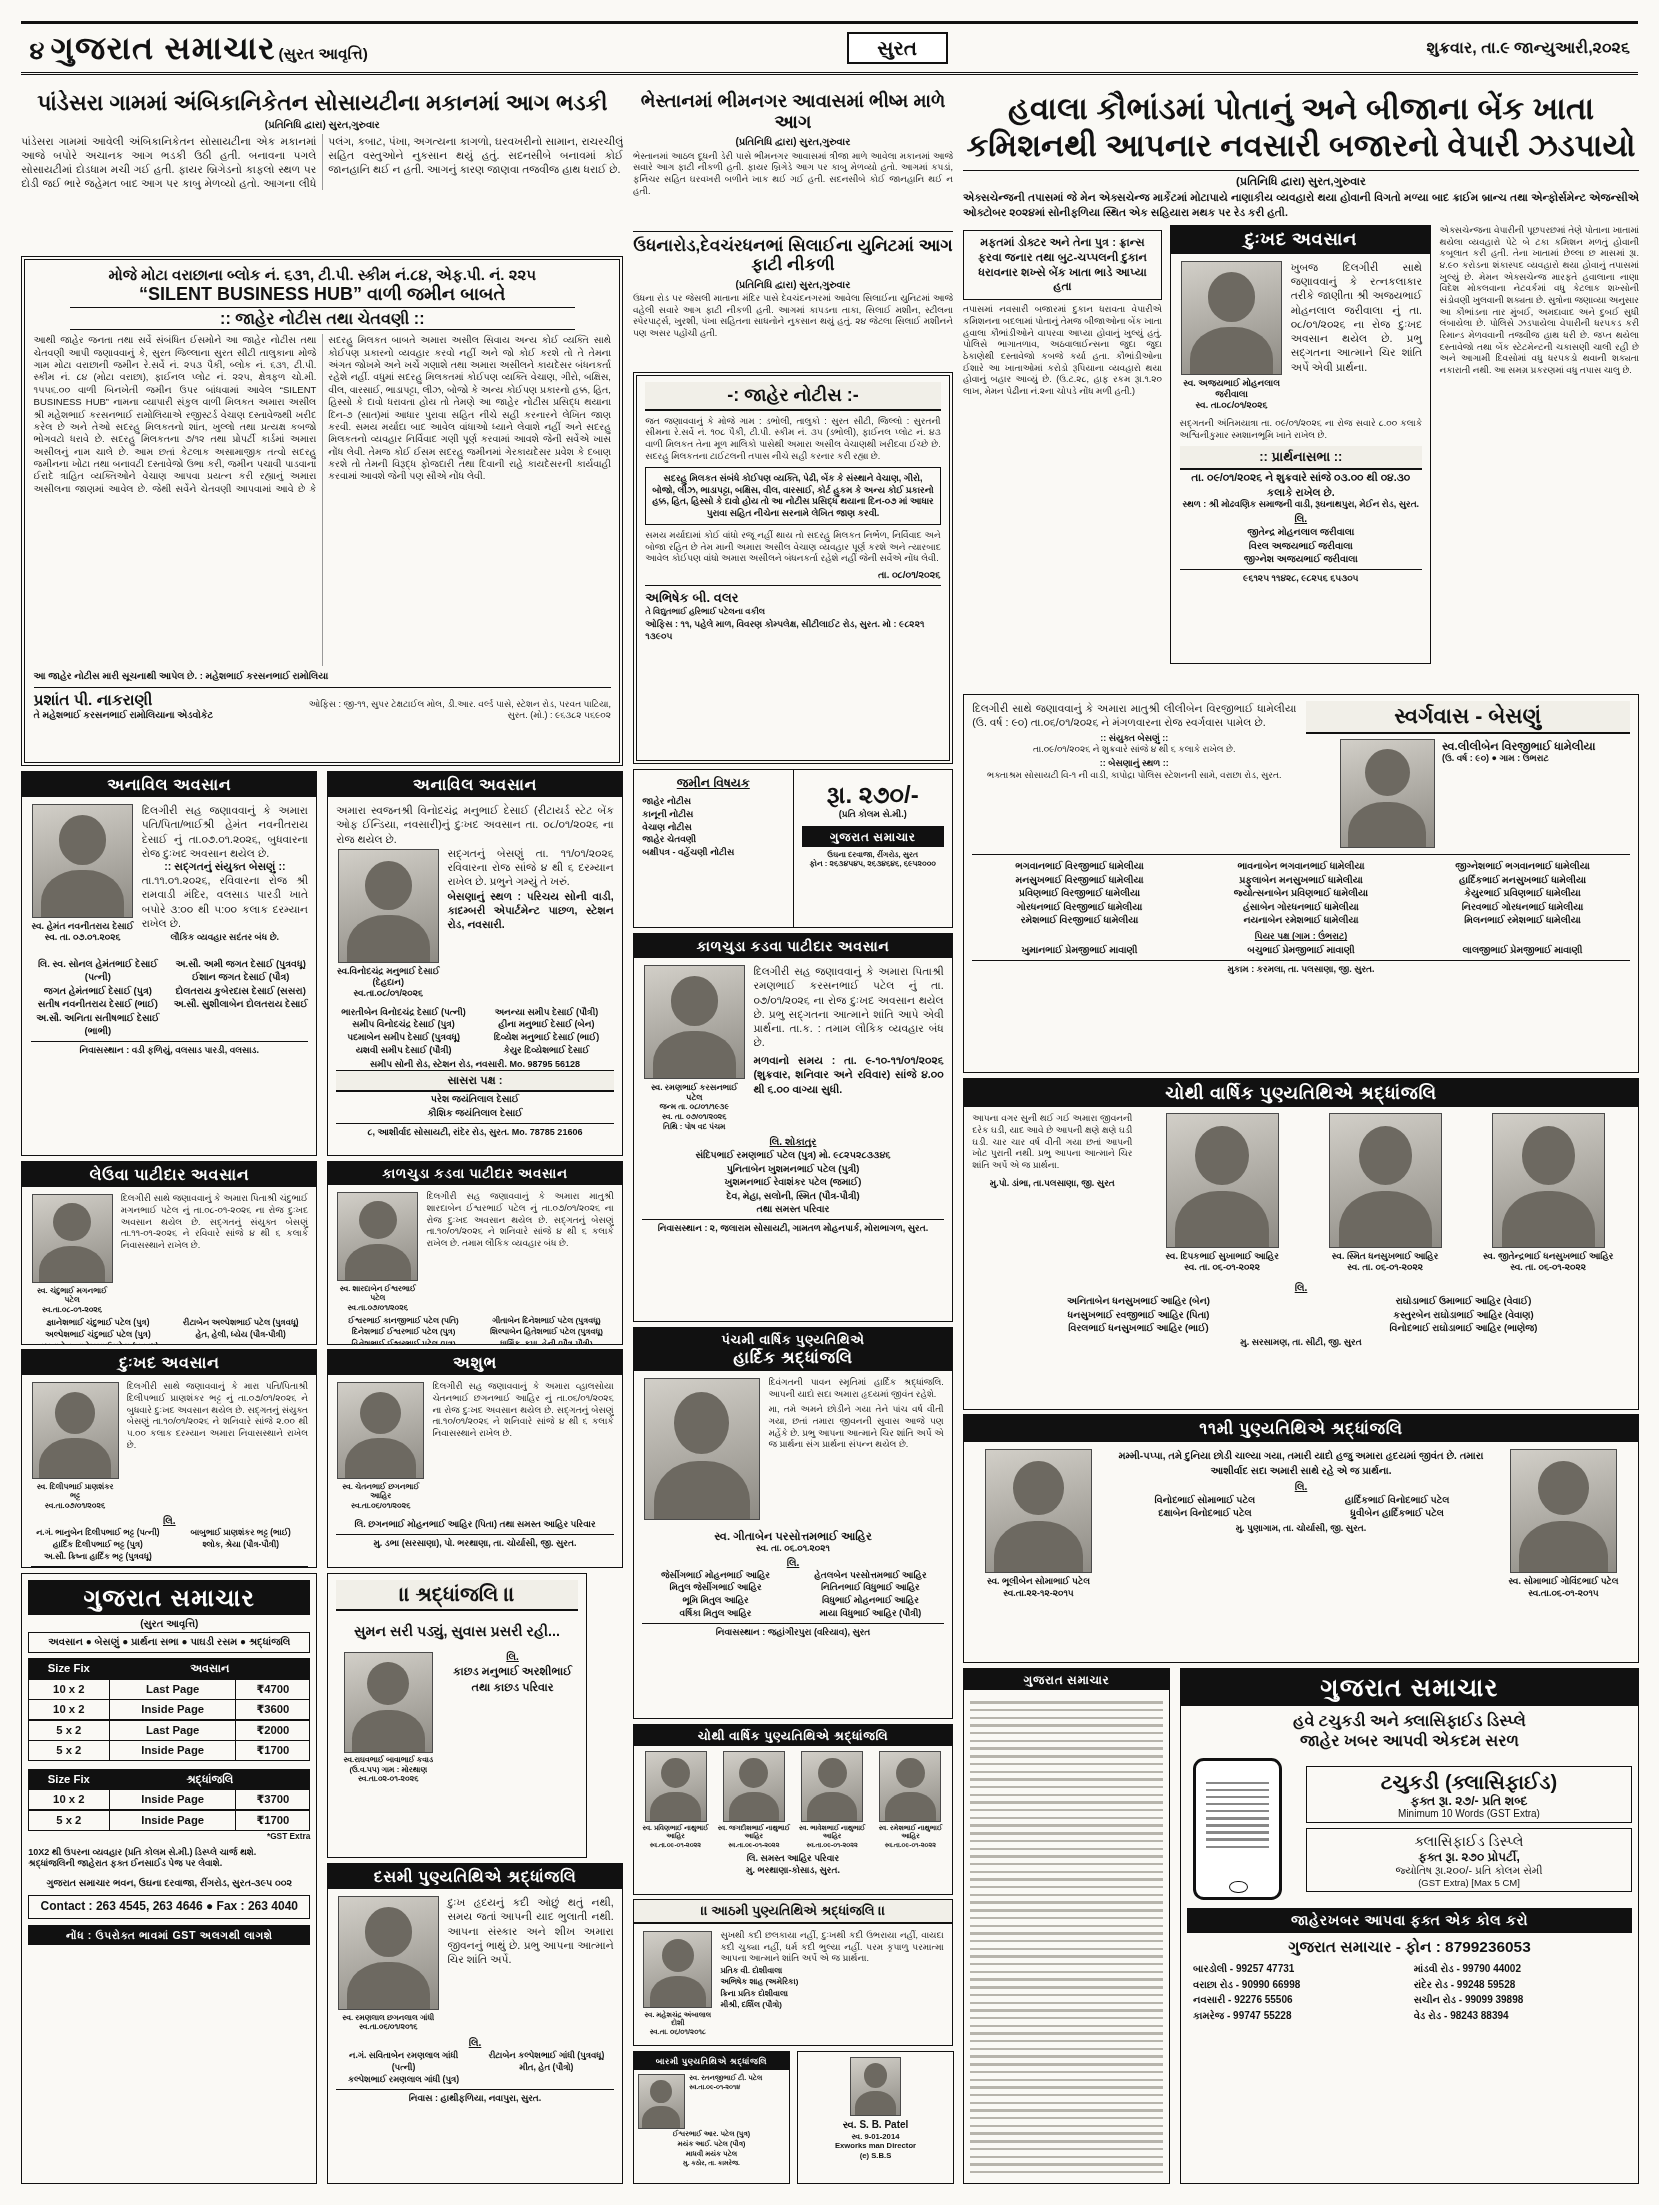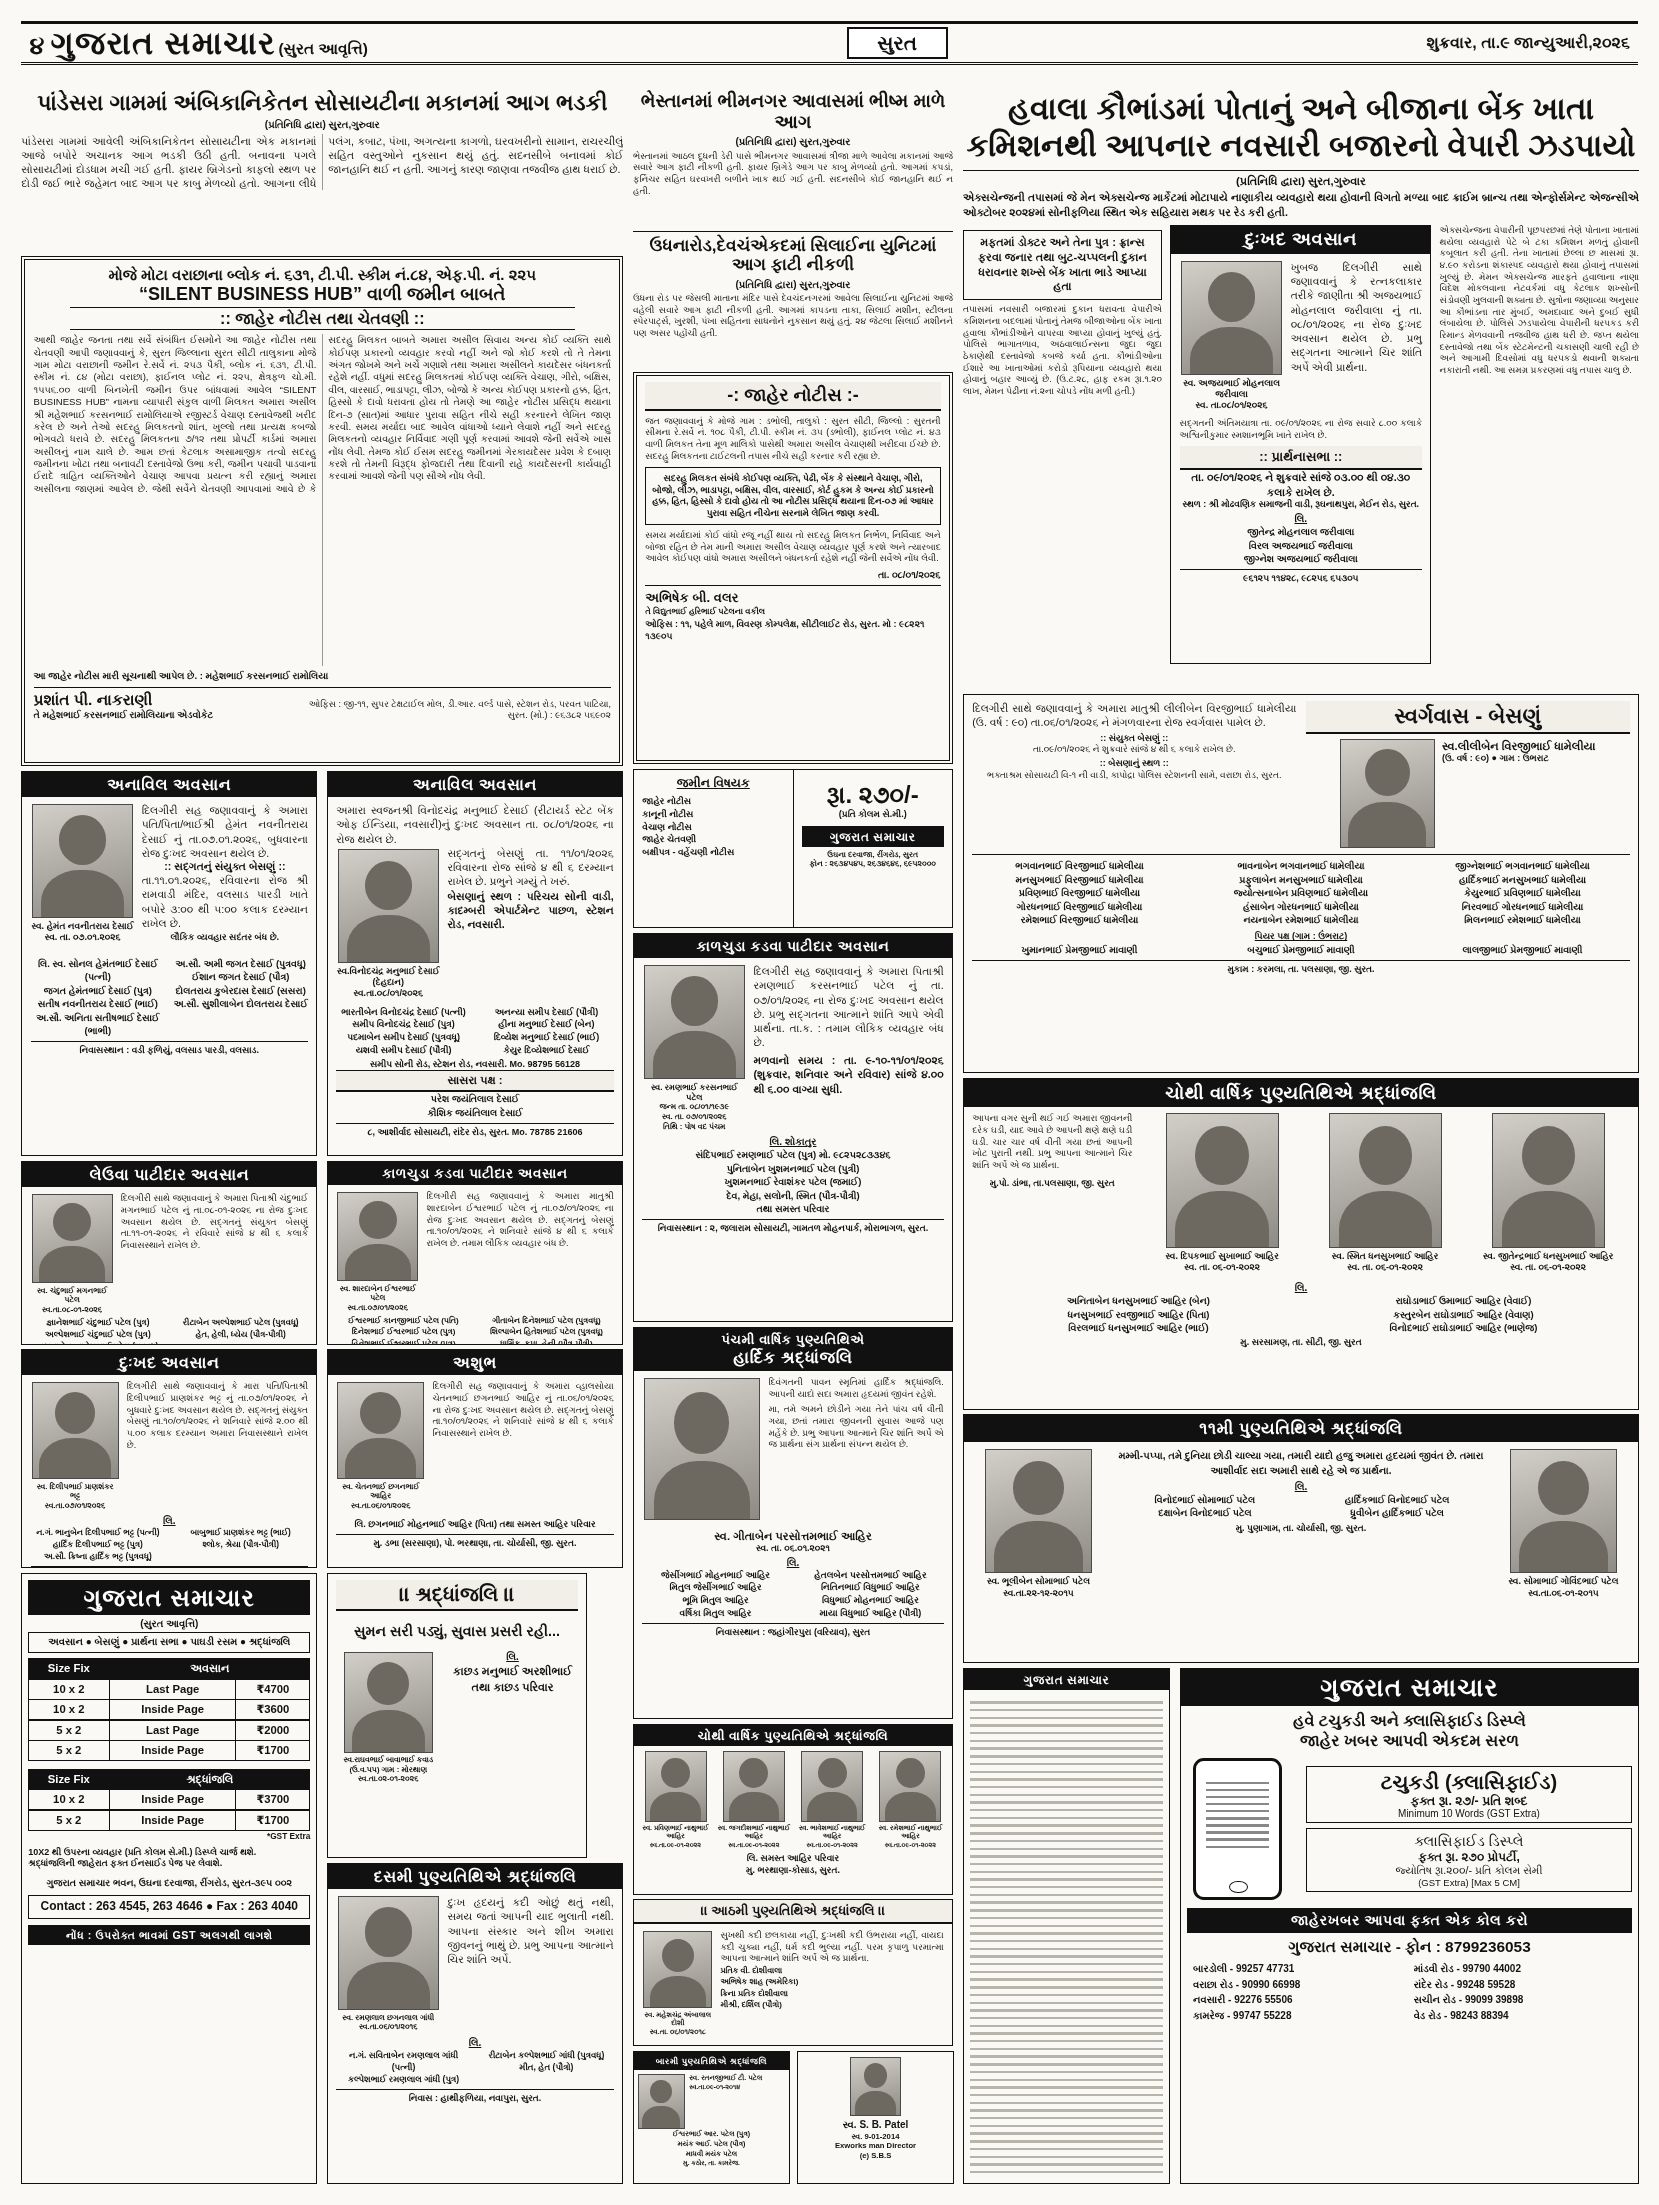--- a/index.html
+++ b/index.html
@@ -46,21 +46,21 @@
 .phonegfx::after{content:"";position:absolute;left:40%;bottom:3.6px;width:20%;height:10.7px;border:1.8px solid #111;border-radius:50%}
 .pr-box{border:1.8px solid #111;margin:4.7px 6px;padding:3.6px;text-align:center}
 .agents div{font-size:10px;font-weight:bold;line-height:1.55}
 .cl{clear:both}
 </style>
 </head>
 <body>
 
 <div id="page">
 
-<header class="blk" style="left:21.3px;top:21.3px;width:1617px;height:44px">
+<header class="blk" style="left:21.3px;top:21.3px;width:1617px;height:54px">
  <div class="mh">
   <div><span class="mh-num">૪</span><span class="mh-brand">ગુજરાત સમાચાર</span> <span class="mh-ed">(સુરત આવૃત્તિ)</span></div>
   <div class="mh-city">સુરત</div>
   <div class="mh-date">શુક્રવાર, તા.૯ જાન્યુઆરી,૨૦૨૬</div>
  </div>
 </header>
 
 <section class="blk" style="left:21.3px;top:90px;width:602px;height:161px">
  <div class="news-head">પાંડેસરા ગામમાં અંબિકાનિકેતન સોસાયટીના મકાનમાં આગ ભડકી</div>
  <div class="byline">(પ્રતિનિધિ દ્વારા) સુરત,ગુરુવાર</div>
@@ -317,21 +317,21 @@
  </div>
 </section>
 
 <section class="blk" style="left:633px;top:90px;width:320px;height:136px">
  <div class="news-head" style="font-size:18.4px">ભેસ્તાનમાં ભીમનગર આવાસમાં ભીષ્મ માળે આગ</div>
  <div class="byline">(પ્રતિનિધિ દ્વારા) સુરત,ગુરુવાર</div>
  <div class="b sm">ભેસ્તાનમાં આઠલ દૂધની ડેરી પાસે ભીમનગર આવાસમાં ત્રીજા માળે આવેલા મકાનમાં આજે સવારે આગ ફાટી નીકળી હતી. ફાયર બ્રિગેડે આગ પર કાબુ મેળવ્યો હતો. આગમાં કપડાં, ફર્નિચર સહિત ઘરવખરી બળીને ખાક થઈ ગઈ હતી. સદનસીબે કોઈ જાનહાનિ થઈ ન હતી.</div>
 </section>
 
 <section class="blk" style="left:633px;top:231px;width:320px;height:136px;border-top:1.2px solid #111">
- <div class="news-head" style="font-size:17px;margin-top:3.6px">ઉધનારોડ,દેવચંએકદમાં સિલાઈના યુનિટમાં આગ ફાટી નીકળી</div>
+ <div class="news-head" style="font-size:17px;margin-top:3.6px">ઉધનારોડ,દેવચંરધનભાં સિલાઈના યુનિટમાં આગ ફાટી નીકળી</div>
  <div class="byline">(પ્રતિનિધિ દ્વારા) સુરત,ગુરુવાર</div>
  <div class="b sm">ઉધના રોડ પર જેસલી માતાના મંદિર પાસે દેવચંદનગરમાં આવેલા સિલાઈના યુનિટમાં આજે વહેલી સવારે આગ ફાટી નીકળી હતી. આગમાં કાપડના તાકા, સિલાઈ મશીન, સ્ટીલના સ્પેરપાર્ટ્સ, ખુરશી, પંખા સહિતના સાધનોને નુકસાન થયું હતું. ૨૪ જેટલા સિલાઈ મશીનને પણ અસર પહોંચી હતી.</div>
 </section>
 
 <section class="blk dbl" style="left:633px;top:372px;width:320px;height:392px">
  <div class="inner">
   <div class="hdrline" style="font-size:18px">-: જાહેર નોટીસ :-</div>
   <div class="b sm" style="margin-top:4.7px">જત જણાવવાનું કે મોજે ગામ : ડભોલી, તાલુકો : સુરત સીટી, જિલ્લો : સુરતની સીમના રે.સર્વે નં. ૧૦૮ પૈકી, ટી.પી. સ્કીમ નં. ૩૫ (ડભોલી), ફાઈનલ પ્લોટ નં. ૪૩ વાળી મિલકત તેના મૂળ માલિકો પાસેથી અમારા અસીલ વેચાણથી ખરીદવા ઈચ્છે છે. સદરહુ મિલકતના ટાઈટલની તપાસ નીચે સહી કરનાર કરી રહ્યા છે.</div>
   <div class="subbox sm" style="font-size:9px">સદરહુ મિલકત સંબંધે કોઈપણ વ્યક્તિ, પેઢી, બેંક કે સંસ્થાને વેચાણ, ગીરો, બોજો, લીઝ, ભાડાપટ્ટા, બક્ષિસ, વીલ, વારસાઈ, કોર્ટ હુકમ કે અન્ય કોઈ પ્રકારનો હક્ક, હિત, હિસ્સો કે દાવો હોય તો આ નોટીસ પ્રસિદ્ધ થયાના દિન-૦૭ માં આધાર પુરાવા સહિત નીચેના સરનામે લેખિત જાણ કરવી.</div>
   <div class="b sm">સમય મર્યાદામાં કોઈ વાંધો રજૂ નહીં થાય તો સદરહુ મિલકત નિર્ભેળ, નિર્વિવાદ અને બોજા રહિત છે તેમ માની અમારા અસીલ વેચાણ વ્યવહાર પૂર્ણ કરશે અને ત્યારબાદ આવેલ કોઈપણ વાંધો અમારા અસીલને બંધનકર્તા રહેશે નહીં જેની સર્વેએ નોંધ લેવી.</div>

